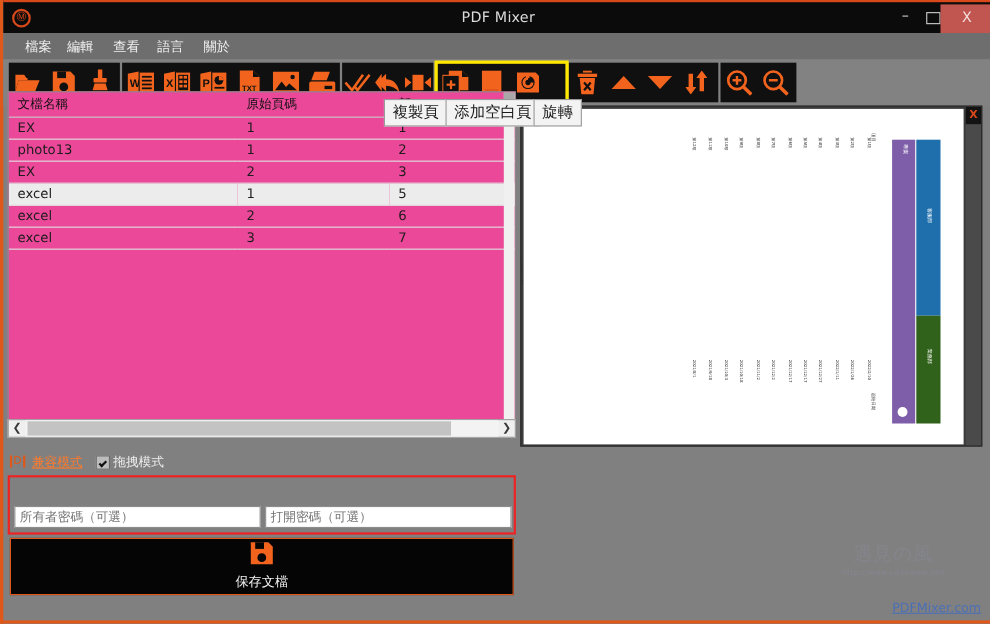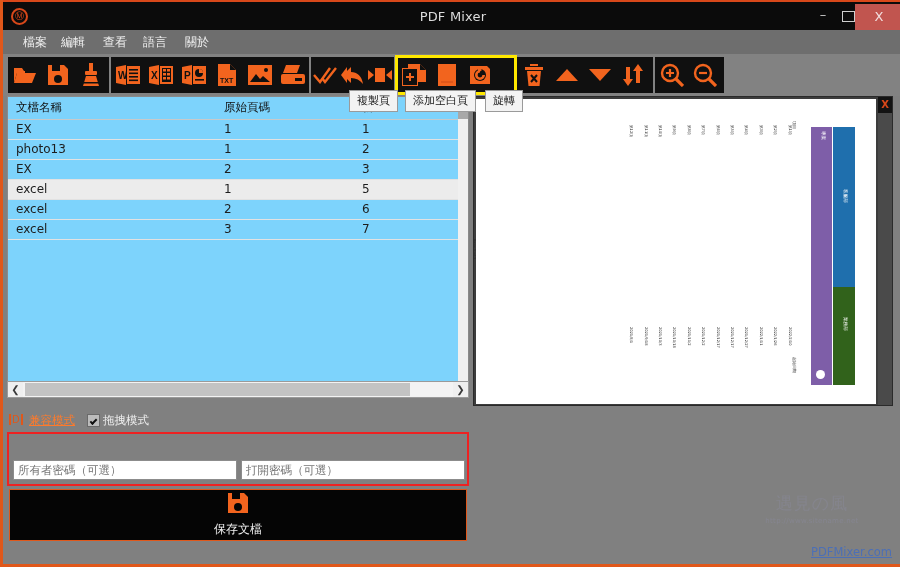--- a/index.html
+++ b/index.html
@@ -36,24 +36,24 @@
         justify-content:center;}
   .tbtn svg{display:block;}
   .hl-box{position:absolute;left:392px;top:55px;width:122px;height:40px;border:3px solid #ffe800;
           box-sizing:border-box;}
   .pageinfo{position:absolute;right:68px;top:64px;color:#efefef;font-size:12px;}
   .tbtn-right{position:absolute;right:10px;top:57px;width:35px;height:35px;background:#101010;
               display:flex;align-items:center;justify-content:center;}
 
   
   .tip{position:absolute;background:#f3f3f3;border:1px solid #9a9a9a;color:#1b1b1b;
-       font-size:11px;padding:2px 7px 3px 7px;white-space:nowrap;z-index:40;}
-
-  
-  .leftpane{position:absolute;left:4px;top:96px;width:462px;height:302px;background:#7dd3fc;
+       font-size:14px;padding:2px 7px 3px 7px;white-space:nowrap;z-index:40;}
+
+  
+  .leftpane{position:absolute;left:4px;top:83px;width:462px;height:302px;background:#ec4899;
             border:1px solid #8a8a8a;box-sizing:border-box;overflow:hidden;}
   table.grid{width:100%;border-collapse:collapse;font-size:12px;color:#1d1d1d;
              font-family:"DejaVu Sans","Liberation Sans",sans-serif;}
   table.grid th{font-weight:normal;text-align:left;padding:3px 0 4px 8px;border-bottom:1px solid #c9c9c9;
                 font-size:11.5px;color:#111;}
   table.grid td{padding:2px 0 3px 8px;border-bottom:1px solid #e2e2e2;height:14px;}
   tr.sel td{background:#ececec;}
   .col1{width:200px;} .col2{width:130px;}
   .vscroll{position:absolute;right:0px;top:0;width:10px;height:300px;background:#f0f0f0;}
   .vthumb{position:absolute;right:0px;top:0;width:10px;height:22px;background:#a8a8a8;}

